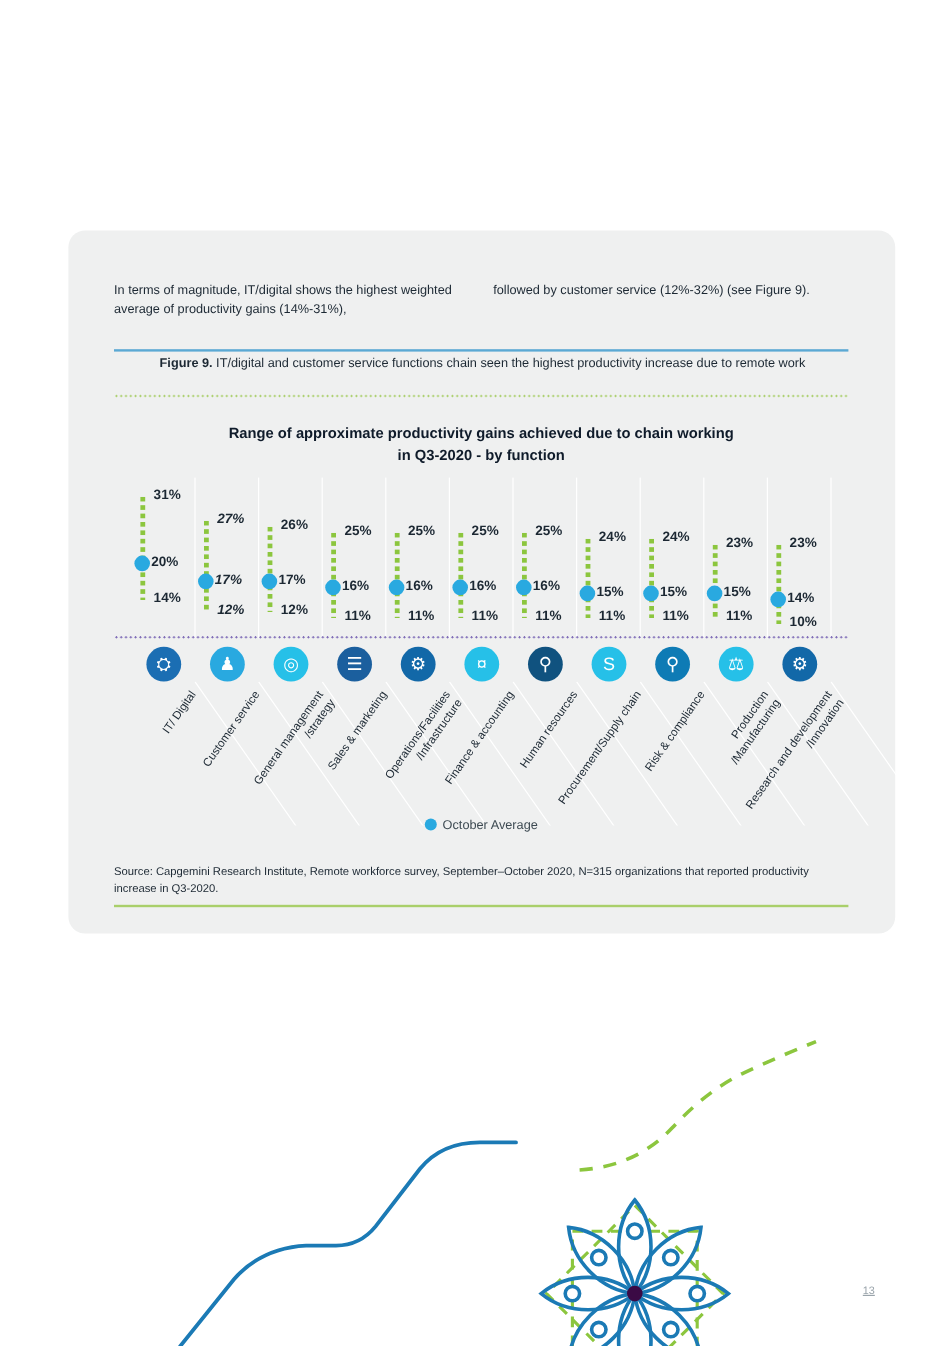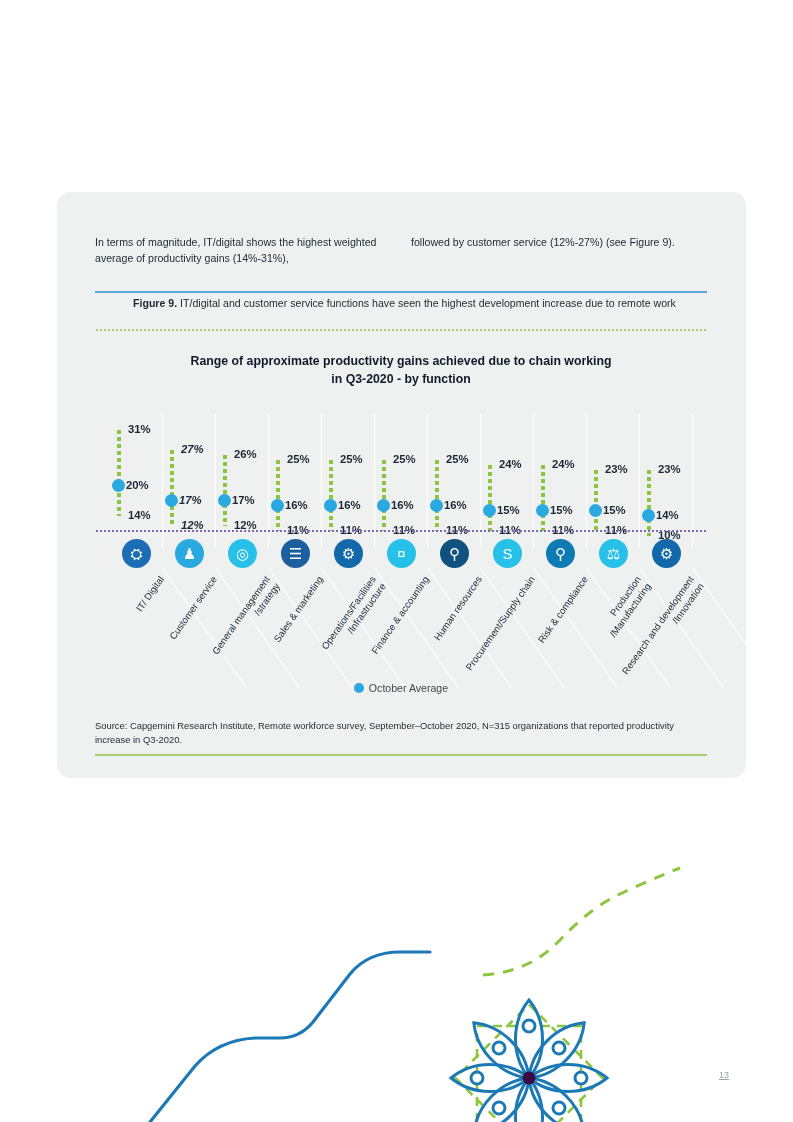--- a/index.html
+++ b/index.html
@@ -20,21 +20,21 @@
   .fig-cap{position:absolute;left:38px;top:104px;width:612px;font-size:10.6px;line-height:15.5px;color:#1c2833;}
   .fig-cap b{font-weight:bold;padding-left:38px;}
   .fig-dots{position:absolute;left:38px;top:137px;width:612px;height:2px;
     background-image:radial-gradient(circle, #a9cf6a 0.9px, transparent 1px);
     background-size:4px 2px;background-repeat:repeat-x;}
   
   .chart-title{position:absolute;left:38px;top:160px;width:612px;text-align:center;
     font-size:12.3px;font-weight:bold;line-height:18px;color:#0f1b2a;}
   
   .plot{position:absolute;left:53px;top:212px;width:637px;height:126px;}
-  .col{position:absolute;top:16px;width:53px;height:126px;}
+  .col{position:absolute;top:0;width:53px;height:126px;}
   .col .sep{position:absolute;right:0;top:-6px;width:1px;height:134px;background:#ffffff;}
   .whisker{position:absolute;width:4px;left:7px;
      background-image:linear-gradient(#8cc63e 58%, rgba(0,0,0,0) 0%);
      background-position:left top;background-size:4px 7px;background-repeat:repeat-y;}
   .dot{position:absolute;left:2px;width:13px;height:13px;border-radius:50%;
      background:#29a9e0;}
   .lbl{position:absolute;font-size:11.3px;font-weight:bold;color:#1c2833;white-space:nowrap;}
   .lbl.hi{left:18px;}
   .lbl.avg{left:16px;}
   .lbl.lo{left:18px;}
@@ -64,25 +64,25 @@
   .pageno{position:absolute;left:719px;top:1070px;font-size:9px;color:#9aa4ab;text-decoration:underline;}
   .decor{position:absolute;left:0px;top:860px;width:793px;height:262px;}
 </style>
 </head>
 <body>
 
 <div class="card">
 
   <div class="intro">
     <div class="intro-col">In terms of magnitude, IT/digital shows the highest weighted average of productivity gains (14%-31%),</div>
-    <div class="intro-col">followed by customer service (12%-27%) (see Figure 9).</div>
+    <div class="intro-col">followed by customer service (12%-32%) (see Figure 9).</div>
   </div>
 
   <div class="fig-rule"></div>
-  <div class="fig-cap"><b>Figure 9.</b><span> IT/digital and customer service functions have seen the highest development increase due to remote work</span></div>
+  <div class="fig-cap"><b>Figure 9.</b><span> IT/digital and customer service functions chain seen the highest productivity increase due to remote work</span></div>
   <div class="fig-dots"></div>
 
   <div class="chart-title">
     <div>Range of approximate productivity gains achieved due to chain working</div>
     <div>in Q3-2020 - by function</div>
   </div>
 
   <div class="plot" id="plot">
       <div class="col" style="left: 0px;">
         <div class="whisker" style="top: 10.08px; height: 85.68px;"></div>

